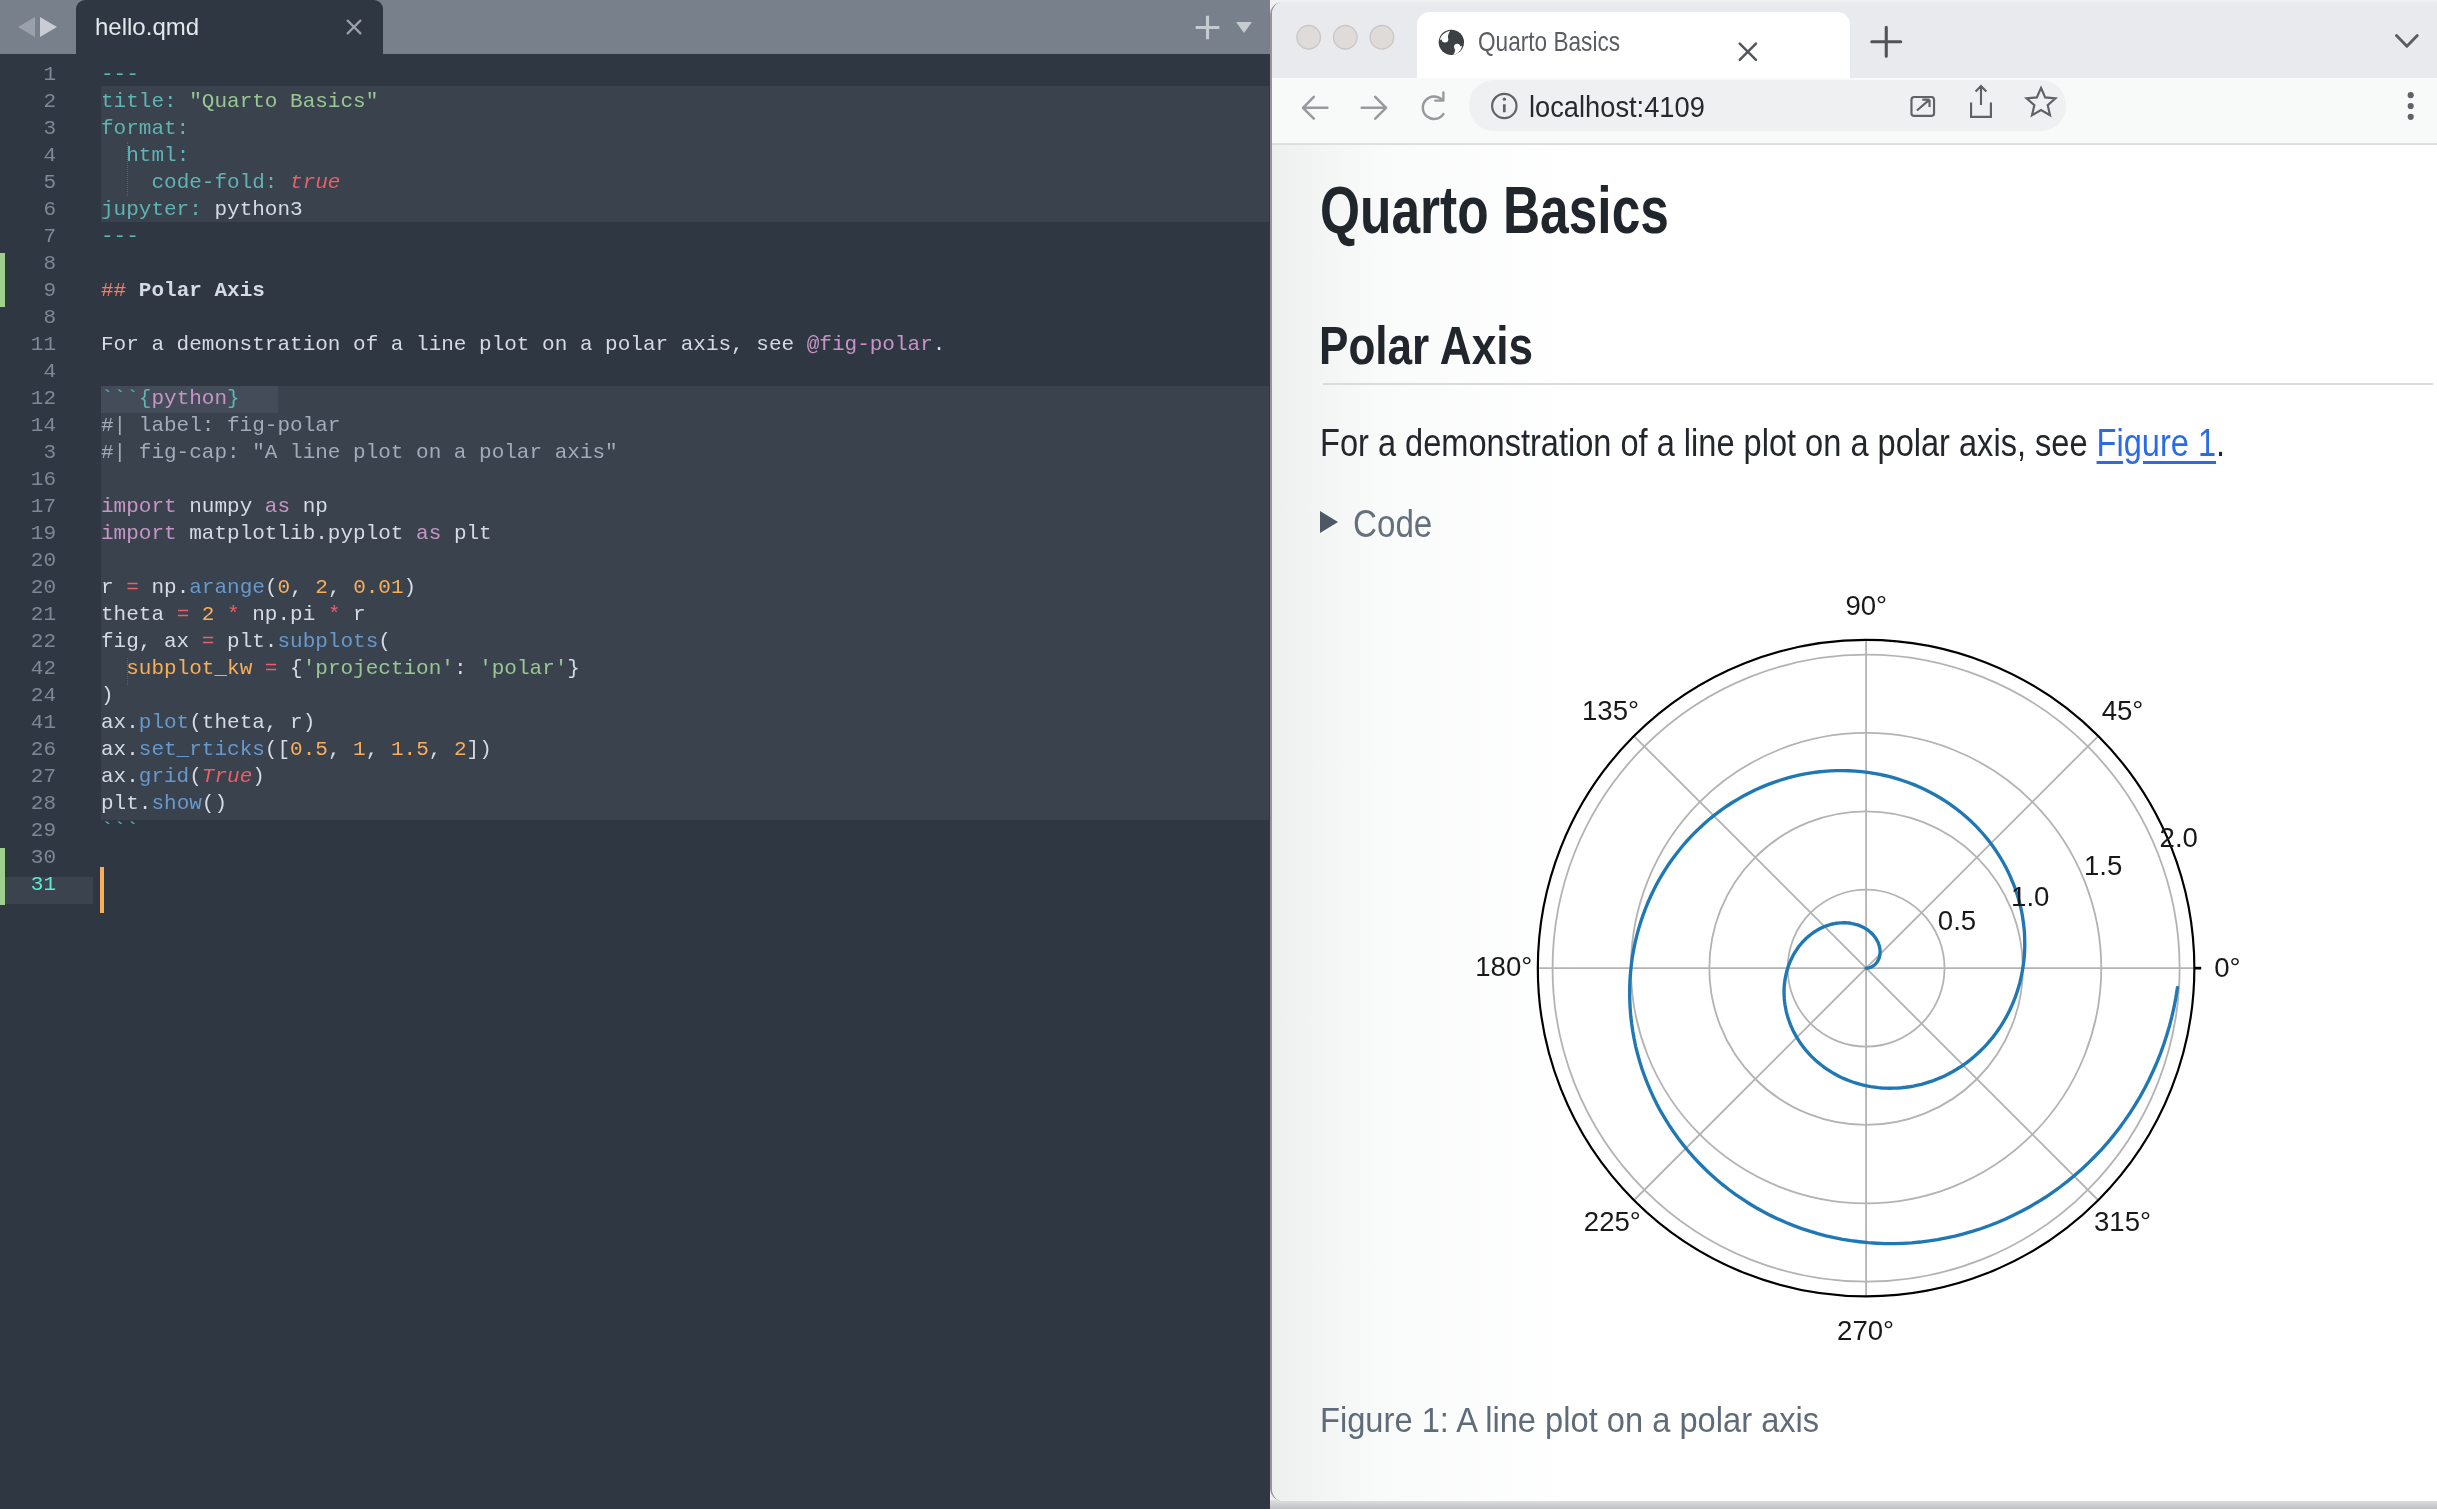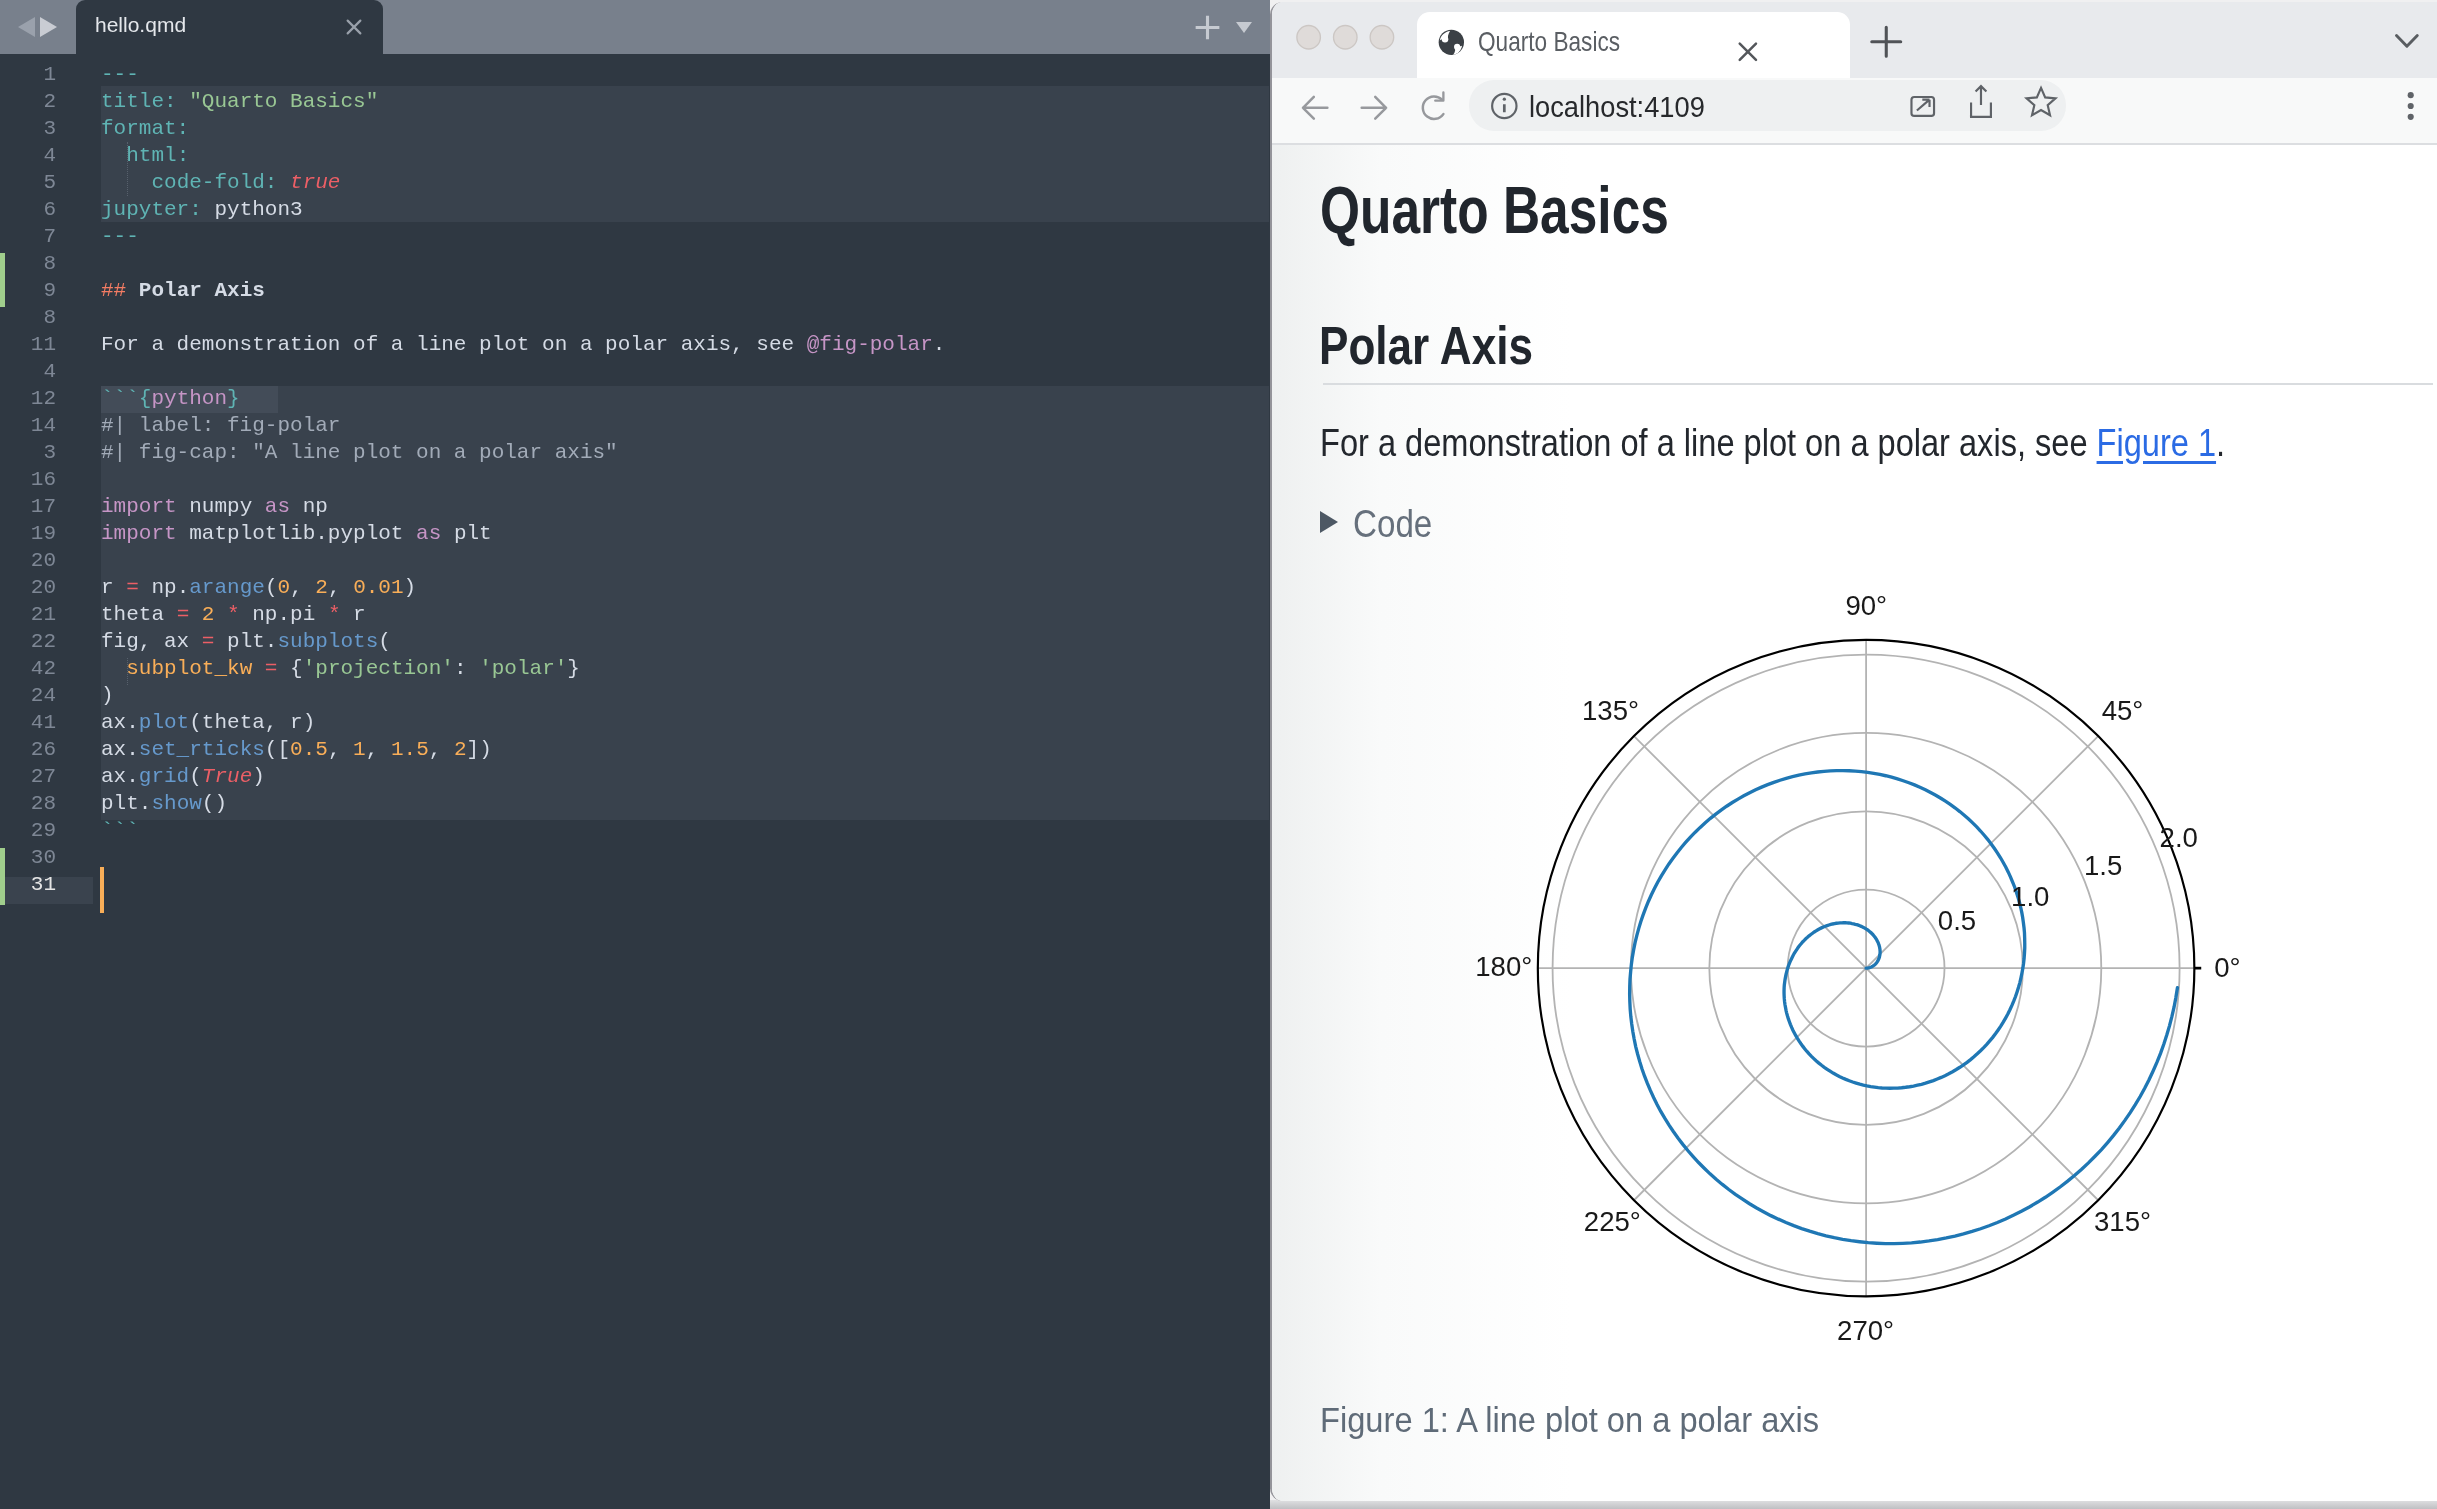--- a/index.html
+++ b/index.html
@@ -1,36 +1,36 @@
 <!DOCTYPE html>
 <html style="font-size:14.5px"><head><meta charset="utf-8"><style>
 * { margin:0; padding:0; box-sizing:border-box; }
 html,body { width:2438px; height:1509px; overflow:hidden; background:#f0f0f1; font-family:"Liberation Sans",sans-serif; }
 #stage { position:relative; width:2438px; height:1509px; }
 
 
 #editor { position:absolute; left:0; top:0; width:1270px; height:1509px; background:#2f3842; }
 #tabbar { position:absolute; left:0; top:0; width:1270px; height:54px; background:#78808c; }
 #etab { position:absolute; left:76px; top:0; width:307px; height:54px; background:#2f3842; border-radius:9px 9px 0 0; }
-#etab .name { position:absolute; left:19px; top:13px; font-size:21px; color:#e4e7eb; }
+#etab .name { position:absolute; left:19px; top:13px; font-size:24px; color:#e4e7eb; }
 .tri { position:absolute; width:0; height:0; }
 #navL { left:18px; top:17px; border-top:10px solid transparent; border-bottom:10px solid transparent; border-right:17px solid #9aa1ac; }
 #navR { left:40px; top:17px; border-top:10px solid transparent; border-bottom:10px solid transparent; border-left:17px solid #c9ccd3; }
 #tabdown { left:1236px; top:22px; border-left:8.1px solid transparent; border-right:8.1px solid transparent; border-top:11.8px solid #c6cad1; }
 .block { position:absolute; left:101px; background:#39424d; }
 #blk1 { top:86px; height:136px; width:1168px; }
 #blk2 { top:386px; height:434px; width:1168px; }
 #fencebox { position:absolute; left:101px; top:386px; width:177px; height:27px; background:#434c58; }
 #gutterhl { position:absolute; left:4.5px; top:877px; width:88px; height:27px; background:#3a434e; }
 .gmark { position:absolute; left:0; width:4.5px; background:#a0ce8c; }
 #gm1 { top:253px; height:54px; }
 #gm2 { top:848px; height:57px; }
 #cursor { position:absolute; left:100px; top:867px; width:3.6px; height:46px; background:#f9ae58; }
 #gutter { position:absolute; left:0; top:61px; width:56px; font-family:"Liberation Mono",monospace; font-size:21px; line-height:27px; text-align:right; color:#7e8795; }
-#gutter .cur { color:#e5e5e5; }
+#gutter .cur { color:#5eead4; }
 #code { position:absolute; left:101px; top:61px; font-family:"Liberation Mono",monospace; font-size:21px; line-height:27px; white-space:pre; }
 .cl { height:27px; }
 
 
 #browser { position:absolute; left:1270px; top:1.8px; width:1167px; height:1499px; background:#fff; border-radius:12.7px 0 0 12.7px; border-left:2.7px solid #94949a; overflow:hidden; }
 #tabstrip { position:absolute; left:0; top:0; width:1167px; height:76px; background:#e8eaed; }
 #btab { position:absolute; left:145px; top:10px; width:433px; height:66px; background:#fff; border-radius:12.7px 12.7px 0 0; }
 #btitle { position:absolute; left:61px; top:14.5px; font-size:28px; color:#5a5e63; transform:scaleX(0.808); transform-origin:left top; white-space:nowrap; }
 #toolbar { position:absolute; left:0; top:76px; width:1167px; height:65px; background:#f8f9f9; }
 #pill { position:absolute; left:197px; top:2.7px; width:597px; height:51px; border-radius:25px; background:#eef0f1; }

